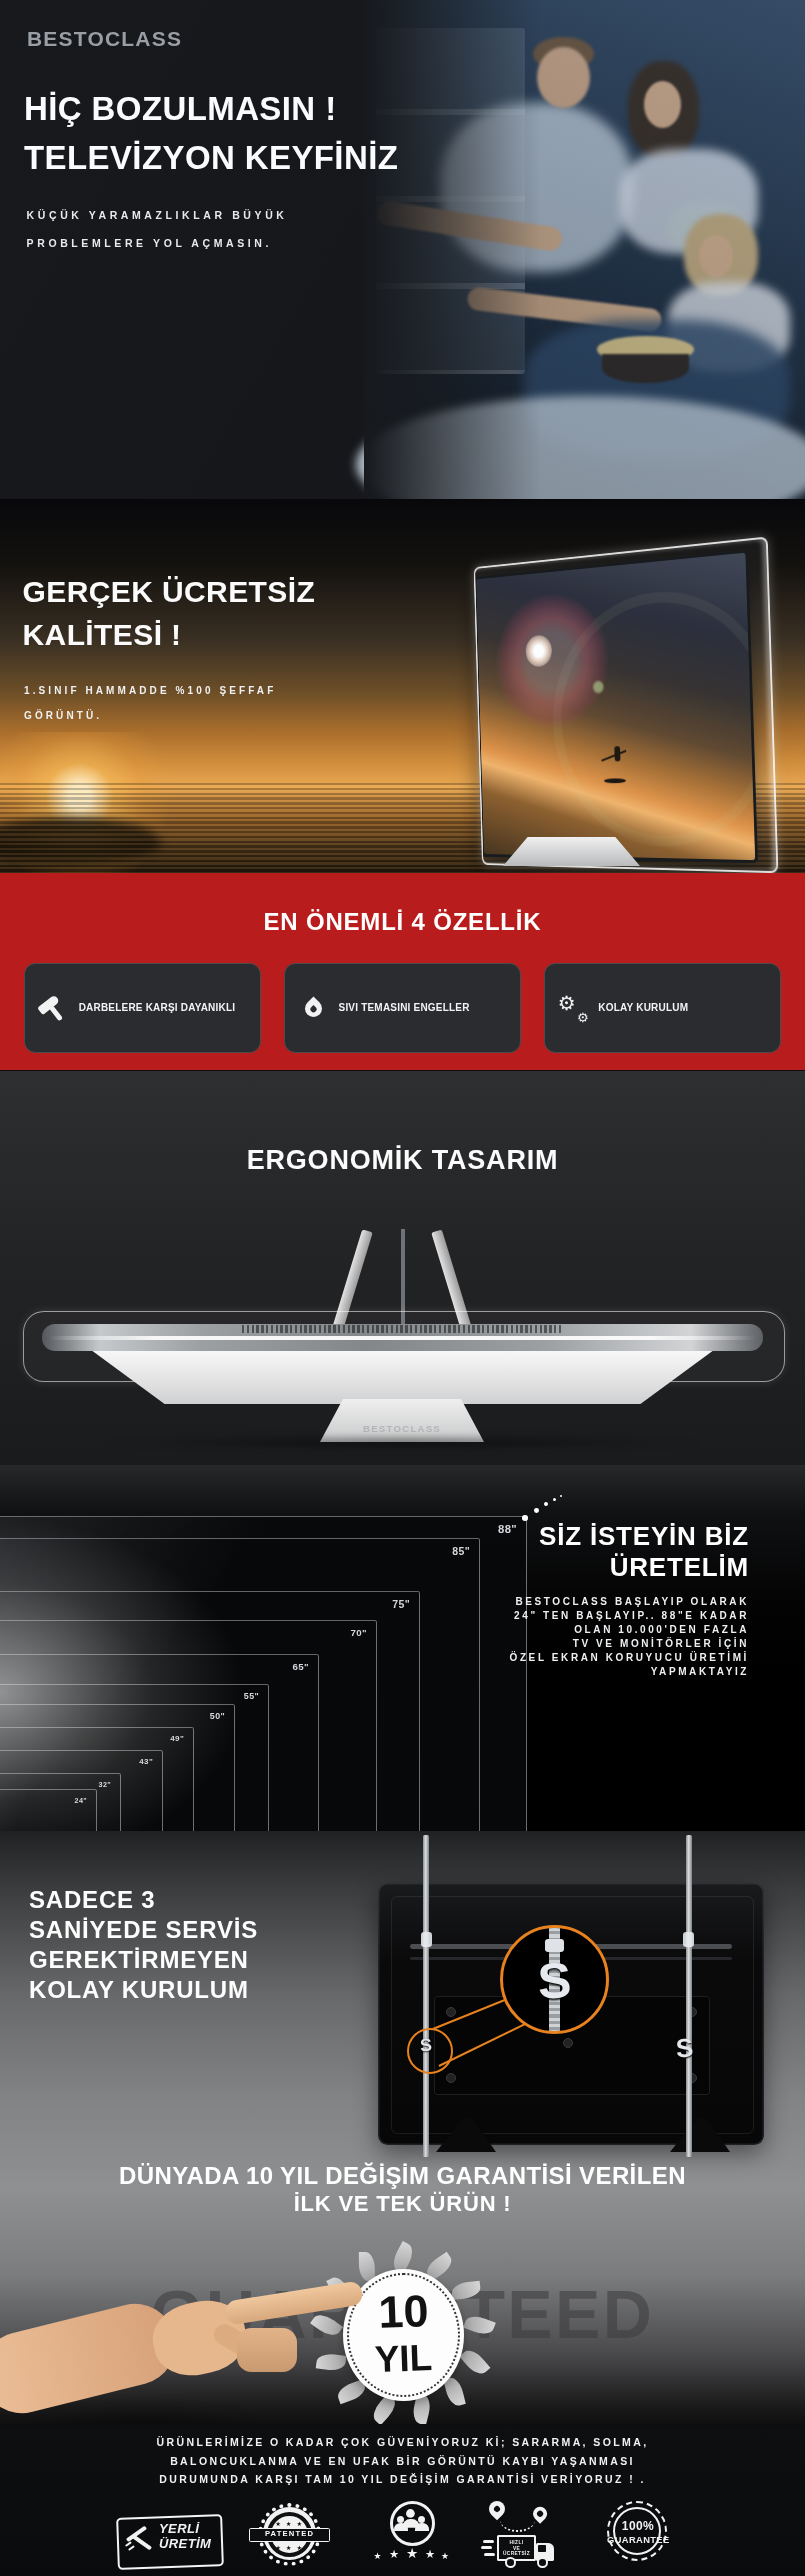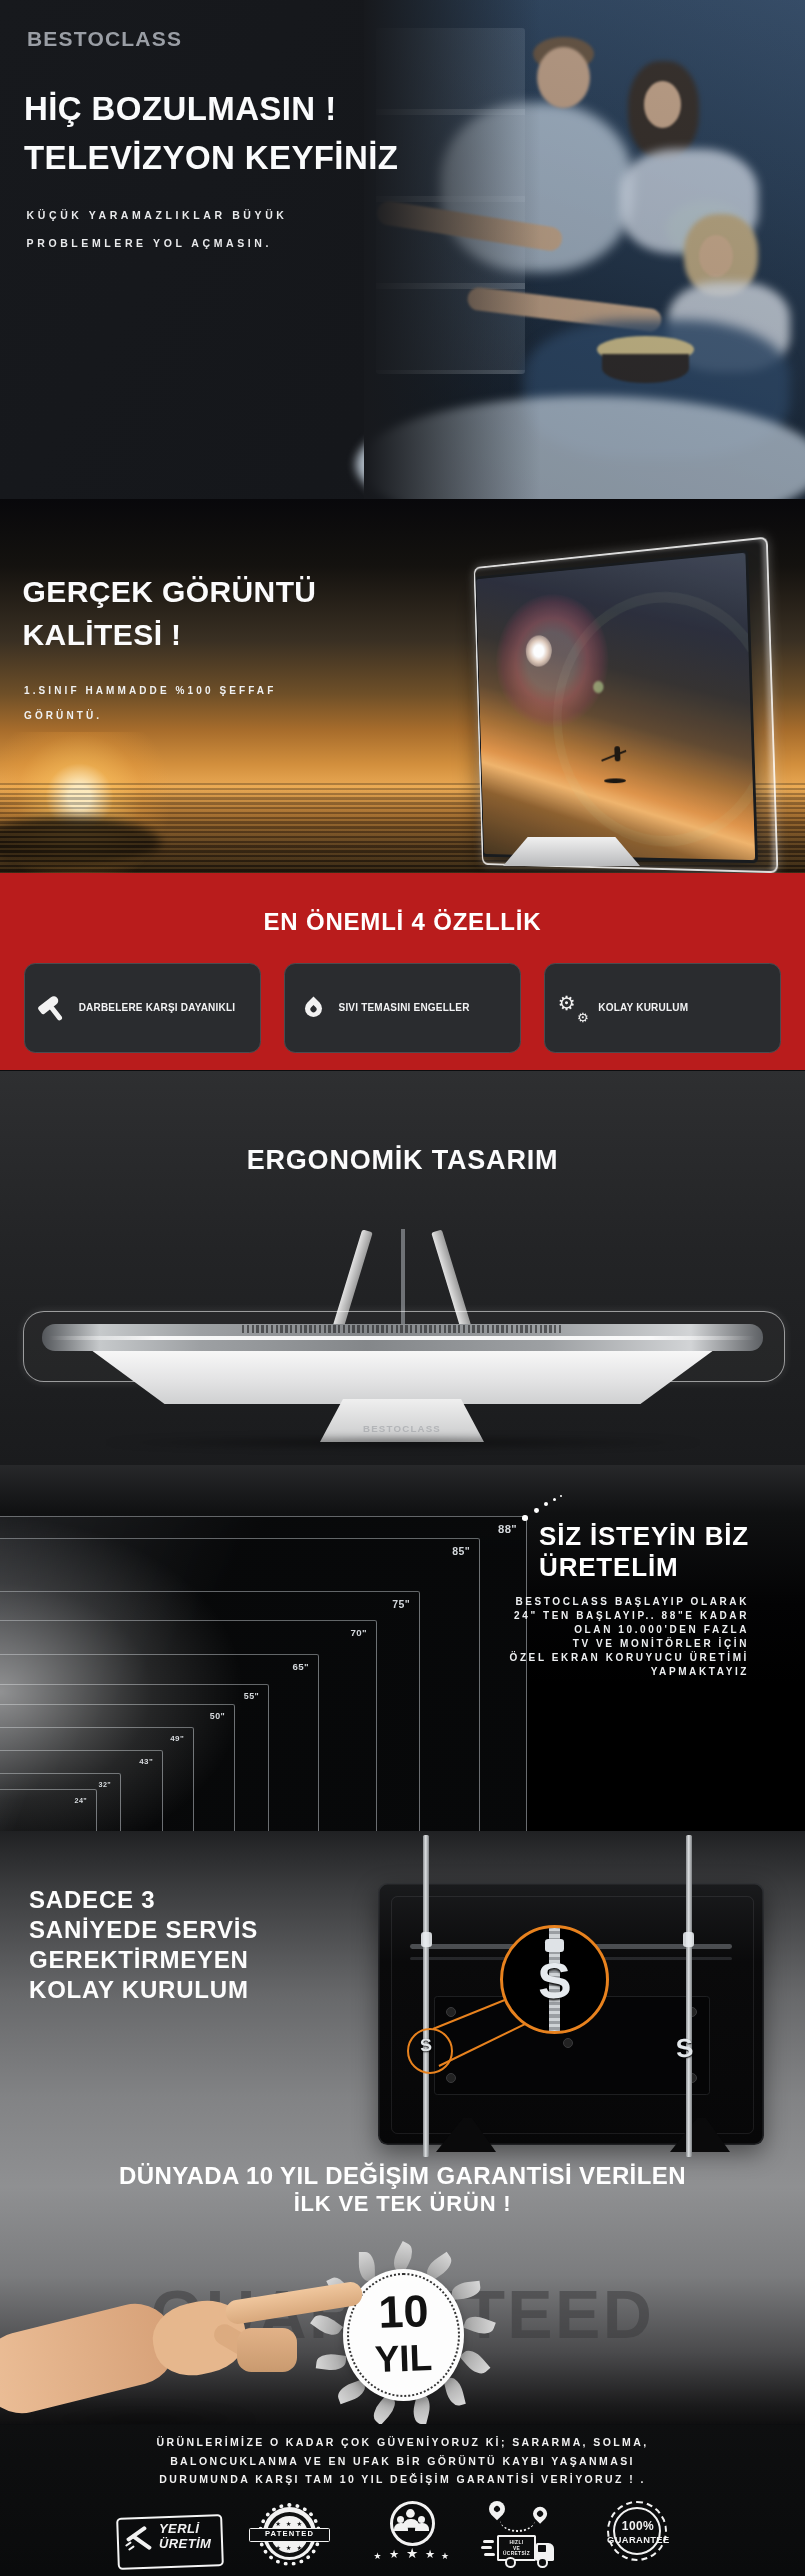--- a/index.html
+++ b/index.html
@@ -115,21 +115,21 @@
 
   
   .s5{top:1465px;height:366px;background:linear-gradient(180deg,#27282a 0%,#101112 13%,#030304 38%,#000 60%);}
   .size-frame{position:absolute;left:-48px;bottom:-32px;border-style:solid;border-color:rgba(190,195,200,.5);
               border-width:1.6px 1.6px 0 0;border-radius:0 2.4px 0 0;
               background:linear-gradient(110deg,rgba(60,62,66,.45),rgba(8,9,10,.92) 45%);}
   .size-label{position:absolute;top:5.6px;right:8.9px;font-weight:bold;color:#d4d8dc;letter-spacing:0.4px;}
   .haze{position:absolute;left:0;top:0;bottom:0;width:386px;pointer-events:none;z-index:4;
         background:radial-gradient(ellipse 338px 242px at 0% 62%,rgba(255,255,255,.5),rgba(255,255,255,.12) 45%,transparent 72%);}
   .dot{position:absolute;border-radius:50%;background:#fff;z-index:5;}
-  .sizes-head{position:absolute;right:56px;top:56px;z-index:6;}
+  .sizes-head{position:absolute;right:56px;top:56px;text-align:right;z-index:6;}
   .sizes-head span{display:block;font-size:26px;line-height:31px;font-weight:bold;color:#fff;letter-spacing:0.8px;}
   .sizes-para{position:absolute;right:56px;top:130px;text-align:right;z-index:6;}
   .sizes-para div{font-size:10px;line-height:14px;letter-spacing:2.6px;color:#eef0f2;font-weight:bold;}
 
   
   .s6{top:1831px;height:593px;background:linear-gradient(180deg,#202123 0%,#3c3d3f 10%,#68696b 28%,#828385 45%,#8f9092 60%,#7b7c7e 75%,#4a4a4c 88%,#1a1a1b 97%,#0f0f10 100%);}
   .inst{position:absolute;left:29px;top:54px;z-index:6;}
   .inst span{display:block;font-size:24px;line-height:30px;font-weight:bold;color:#fdfdfd;letter-spacing:0.8px;}
   .tvb{position:absolute;left:362px;top:4px;width:443px;height:322px;}
   .tvb div{position:absolute;}
@@ -282,21 +282,21 @@
           <div class="flare-core"></div>
           <div class="flare2"></div>
         <div class="paddle"></div>
           <div class="kayaker"></div>
           <div class="kayak"></div>
       </div>
     </div>
     <div class="prot2"></div>
     <div class="stand2"></div>
     <div class="q-title">
-      <span>GERÇEK GÖRÜNTÜ</span>
+      <span>GERÇEK ÜCRETSİZ</span>
       <span>KALİTESİ !</span>
     </div>
     <div class="q-sub">
       <span>1.SINIF HAMMADDE %100 ŞEFFAF</span>
       <span>GÖRÜNTÜ.</span>
     </div>
   </section>
 
   <section class="sec s3">
     <h2>EN ÖNEMLİ 4 ÖZELLİK</h2>

